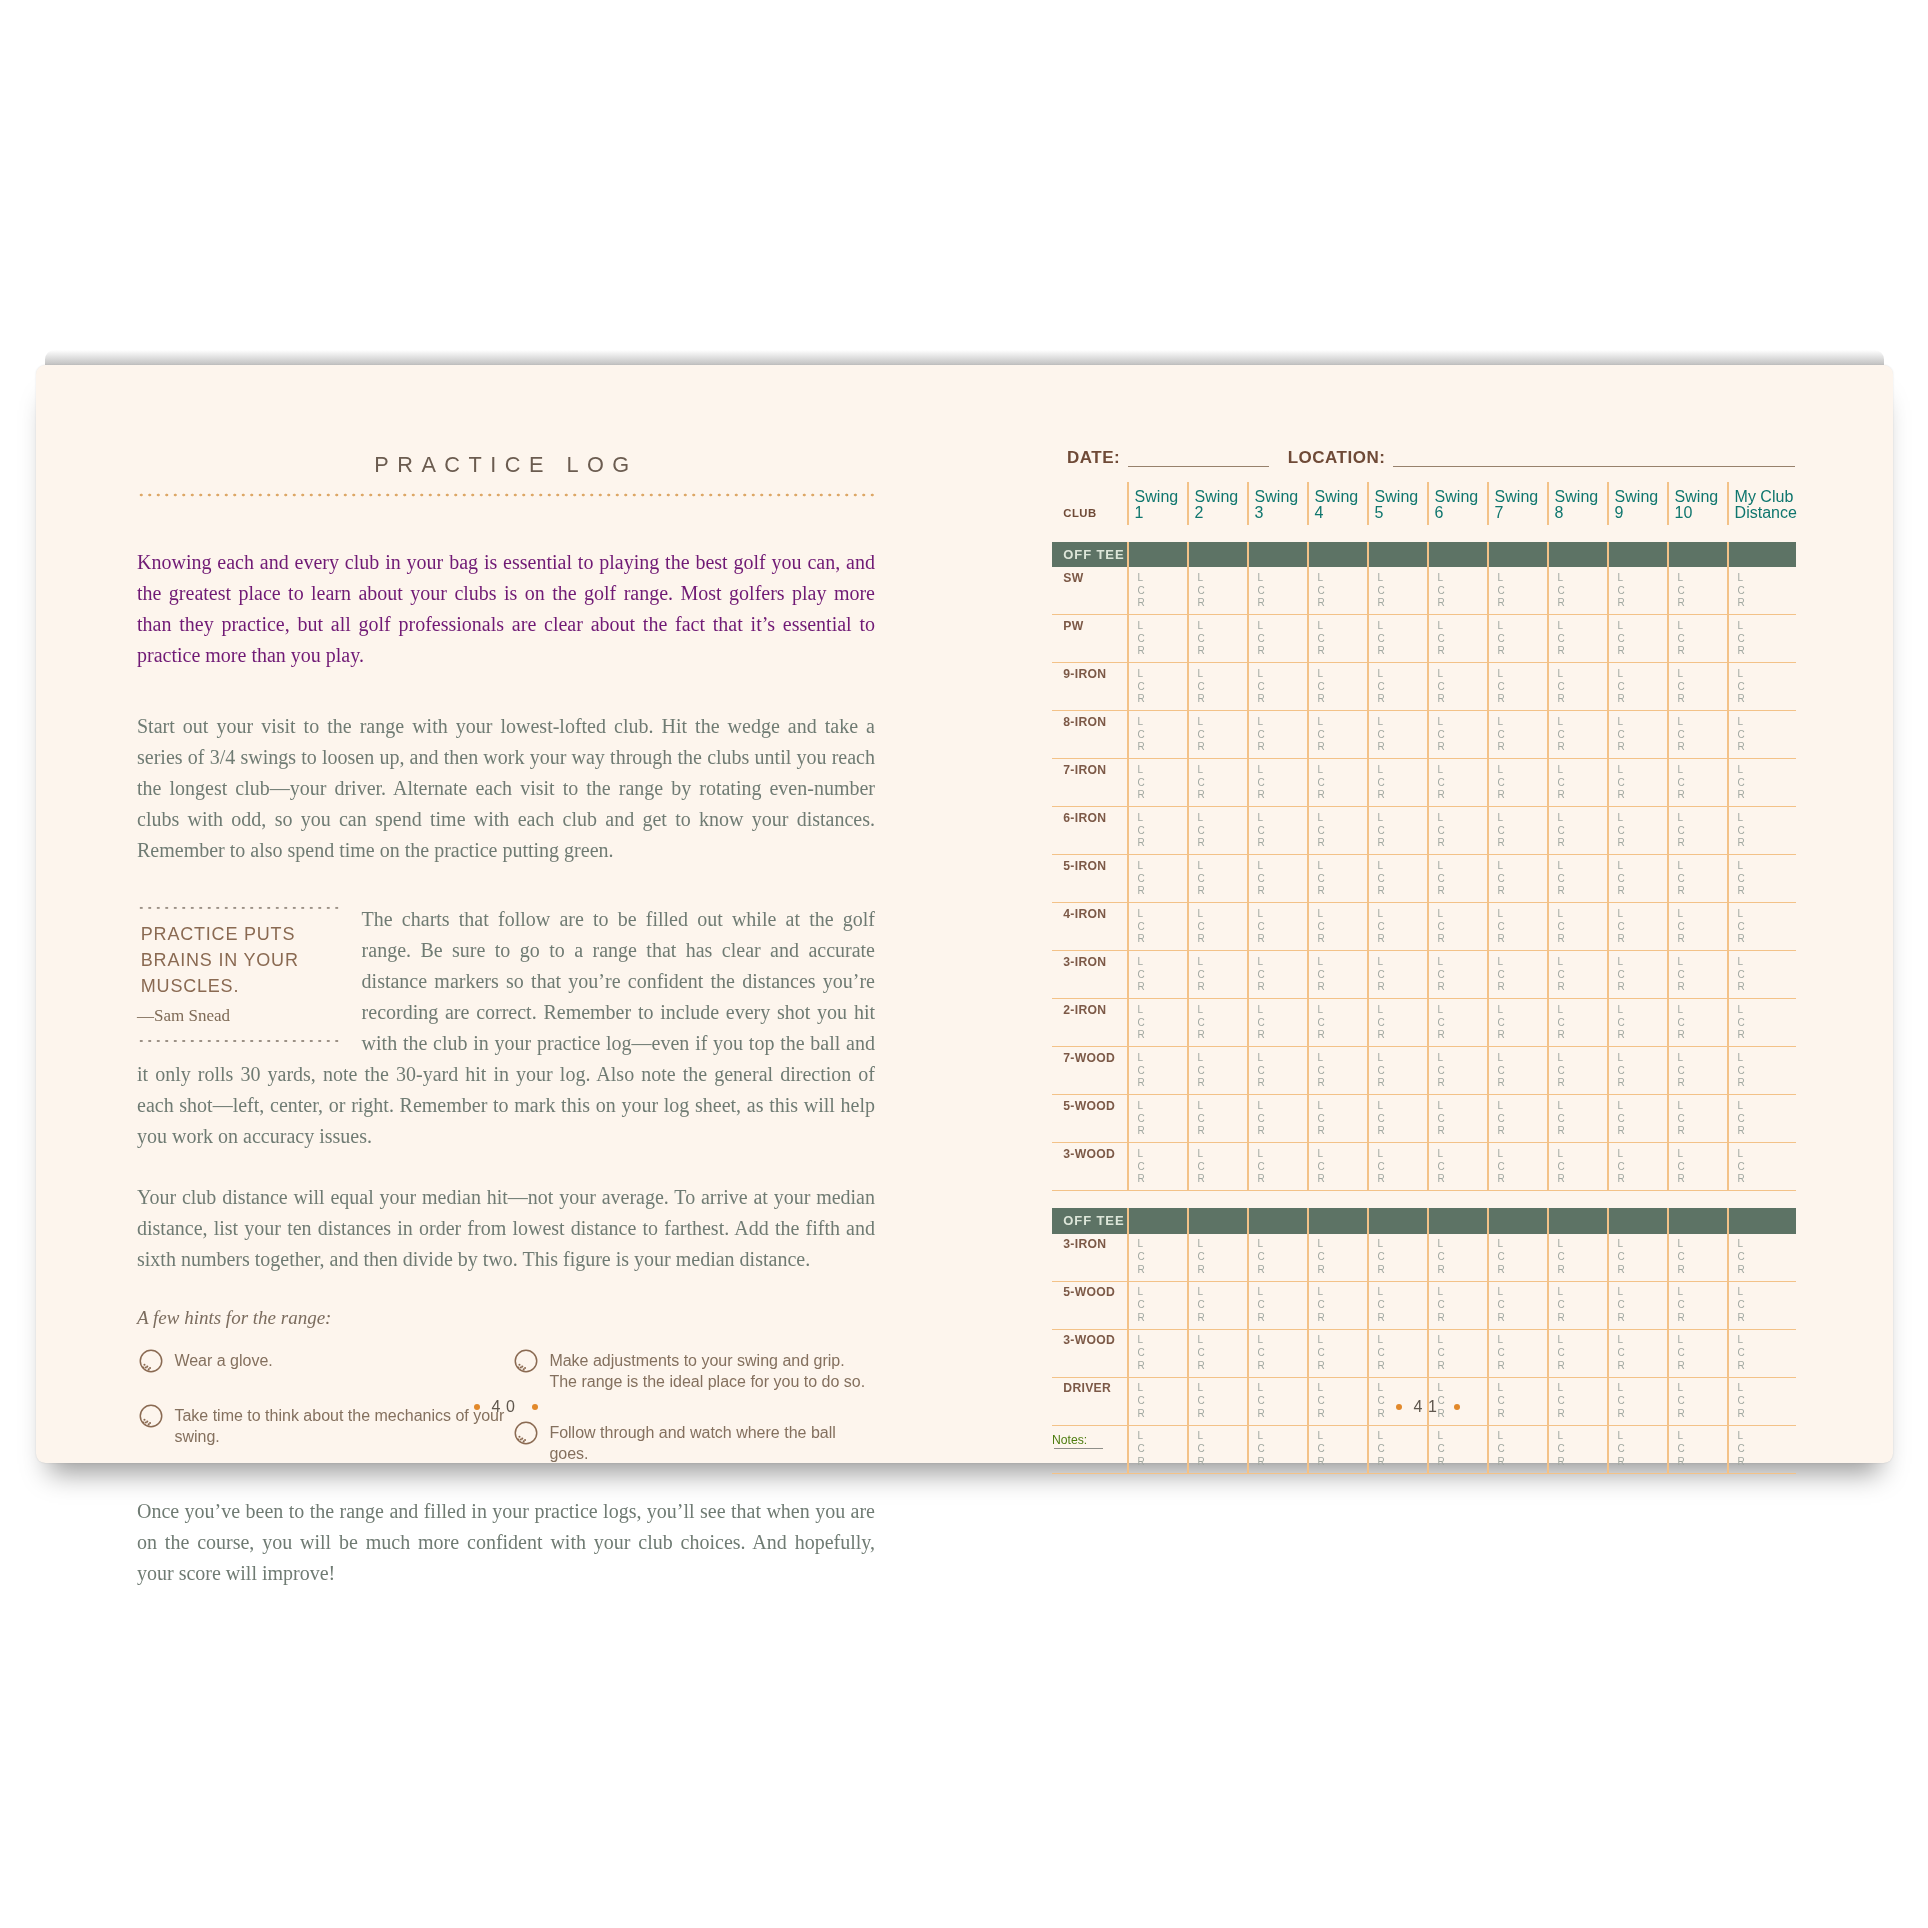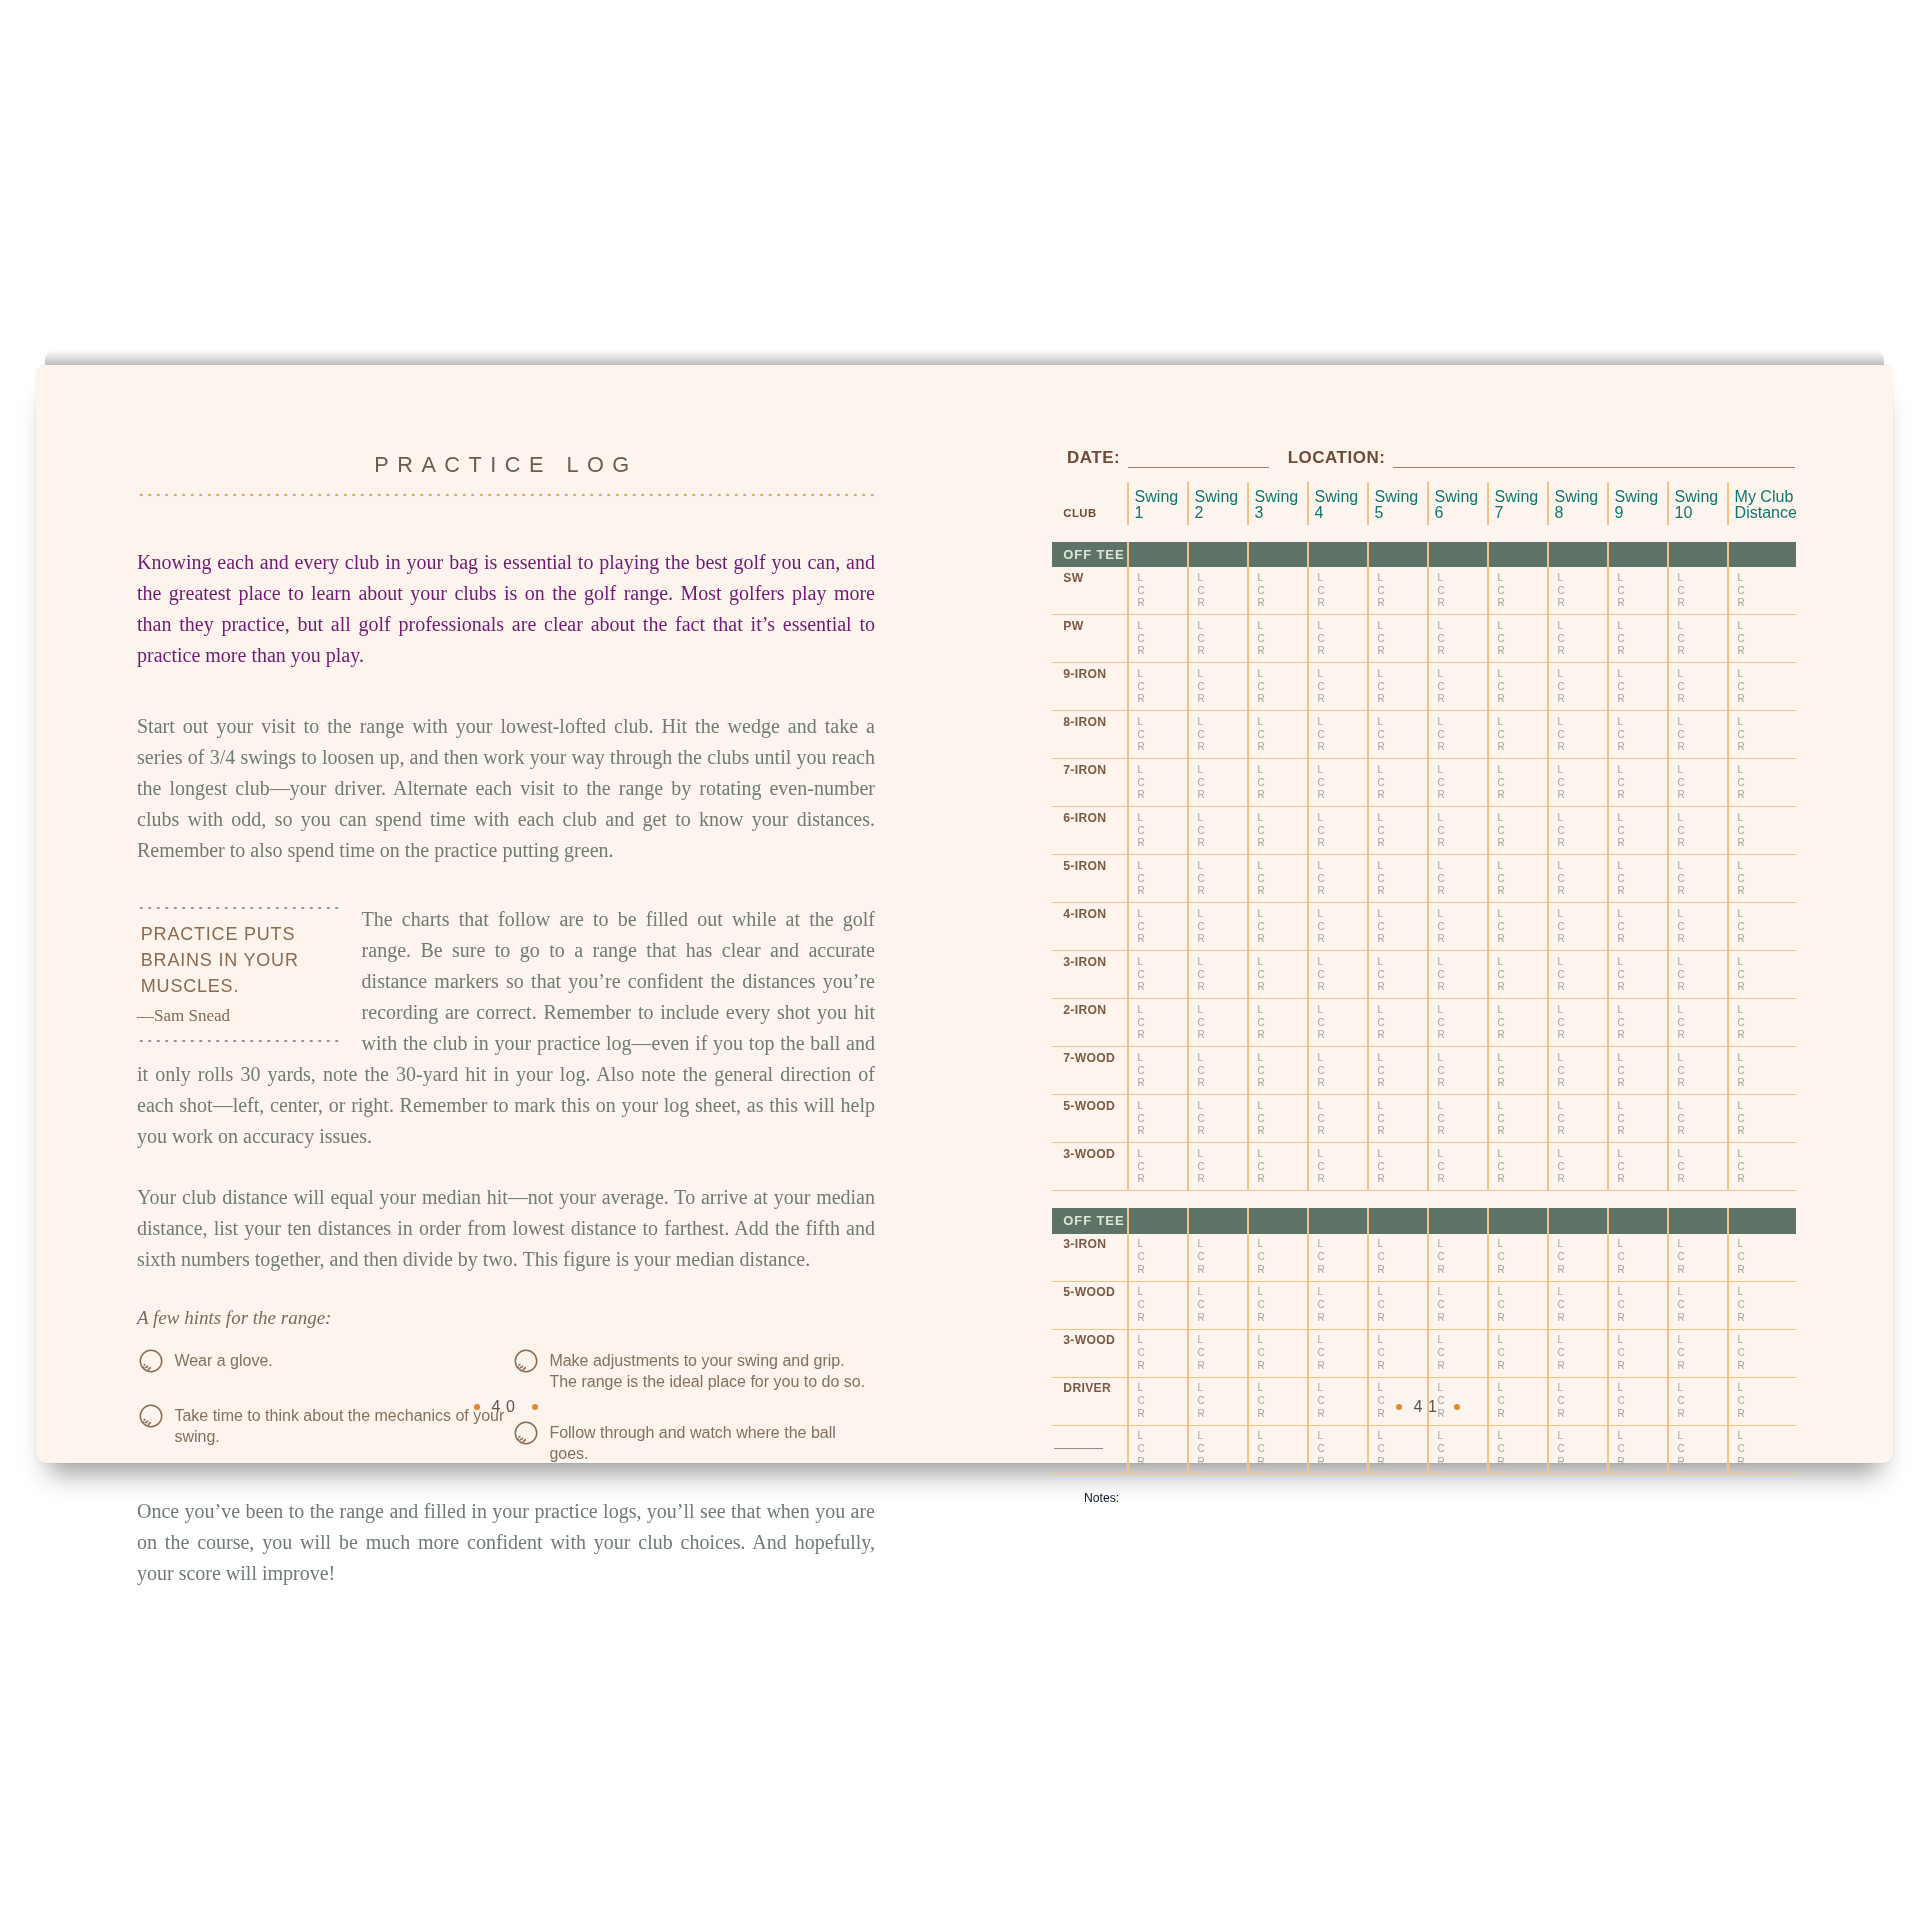--- a/index.html
+++ b/index.html
@@ -72,21 +72,21 @@
   .folio.fr { left:0; right:0; }
   .folio .num { font-size:16px; letter-spacing:5.6px; color:#5f574e; margin:0 11.3px; vertical-align:middle; }
   .folio .dot {
     display:inline-block; width:6.6px; height:6.6px; border-radius:50%;
     background:#e2892b; vertical-align:middle;
   }
 
   
   .fields {
     position:absolute; left:103px; top:83px; right:97px;
-    display:flex; align-items:center;
+    display:flex; align-items:flex-start;
     font-weight:bold; font-size:17px; letter-spacing:0.5px; color:#6f4a37;
   }
   .flabel { white-space:nowrap; padding-bottom:1.9px; }
   .fline { border-bottom:1.9px solid #97816c; height:19px; box-sizing:border-box; }
   .fline.date { width:141px; margin-left:7.5px; margin-right:19px; }
   .fline.loc  { flex:1; margin-left:7.5px; }
 
   .ptable { position:absolute; left:88px; top:117px; width:744px; }
   .tr { display:flex; }
   .td, .th { box-sizing:border-box; flex:0 0 auto; }
@@ -105,21 +105,21 @@
     line-height:25.4px; padding-left:11.3px; white-space:nowrap;
   }
   .tr.data { height:47px; border-bottom:1.9px solid #f3c288; }
   .club {
     font-size:12.2px; font-weight:bold; color:#7c5947; letter-spacing:0.3px;
     padding:4.7px 0 0 11.3px;
   }
   .lcr { font-size:10px; line-height:12.7px; color:#a1a8a1; padding:4.7px 0 0 8.5px; }
   .lcr span { display:block; }
   .blank-line { display:block; width:49px; height:22.6px; border-bottom:1.9px solid #8f8f89; margin:0 0 0 1.9px; }
-  .notes { position:absolute; left:88px; top:1126px; font-size:12.2px; color:#0f172a;margin-left:32px; }
+  .notes { position:absolute; left:88px; top:1068px; font-size:12.2px; color:#4d7c0f; }
 </style>
 </head>
 <body>
 
 <div class="spread">
 
   <div class="page page-left">
     <h1 class="title">PRACTICE LOG</h1>
     <div class="dotrule"></div>
 

